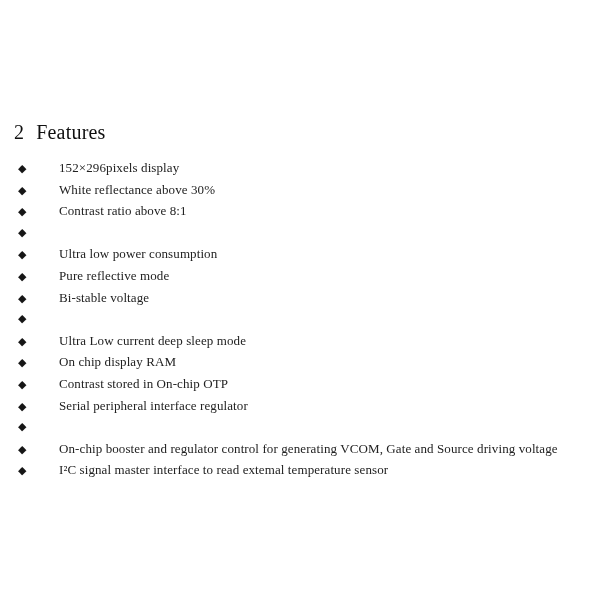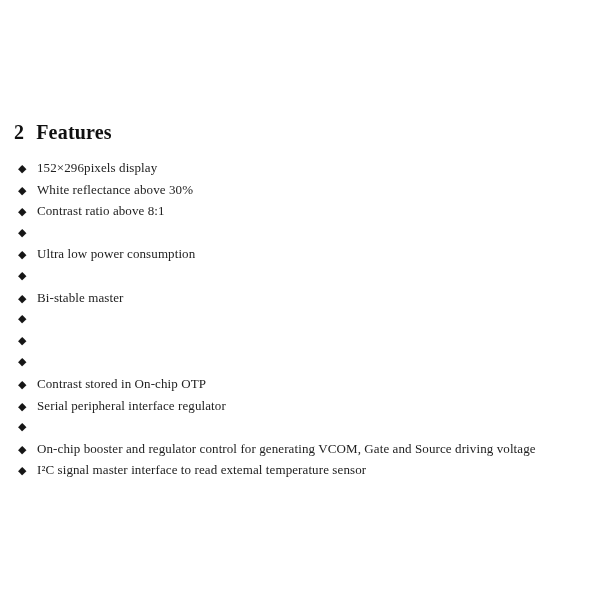--- a/index.html
+++ b/index.html
@@ -19,21 +19,21 @@
     box-sizing: border-box;
     width: 600px;
     height: 600px;
     padding: 119px 10px 0 14px;
     background: #ffffff;
   }
   .section-heading {
     margin: 0 0 12px 0;
     font-size: 20px;
     line-height: 26px;
-    font-weight: bold;
+    font-weight: normal;
     color: #101010;
     letter-spacing: 0.2px;
   }
   .heading-number {
     display: inline-block;
     margin-right: 12px;
   }
   .features-list {
     list-style: none;
     margin: 0;
@@ -51,20 +51,21 @@
     flex: 0 0 auto;
     width: 11px;
     margin-right: 8px;
     font-size: 11px;
     color: #161616;
     transform: translateY(-0.5px);
   }
   .feature-text {
     white-space: pre;
     letter-spacing: 0.1px;
+    margin-left: 22px;
   }
 </style>
 </head>
 <body>
 
 <div class="page">
 
   <h1 class="section-heading">
     <span class="heading-number">2</span><span class="heading-title">Features</span>
   </h1>
@@ -89,37 +90,40 @@
       <span class="bullet">◆</span>
     </li>
 
     <li class="feature-item">
       <span class="bullet">◆</span>
       <span class="feature-text">Ultra low power consumption</span>
     </li>
 
     <li class="feature-item">
       <span class="bullet">◆</span>
+      <span class="feature-text">Pure reflective mode</span>
     </li>
 
     <li class="feature-item">
       <span class="bullet">◆</span>
-      <span class="feature-text">Bi-stable master</span>
+      <span class="feature-text">Bi-stable voltage</span>
     </li>
 
     <li class="feature-item">
       <span class="bullet">◆</span>
     </li>
 
     <li class="feature-item">
       <span class="bullet">◆</span>
+      <span class="feature-text">Ultra Low current deep sleep mode</span>
     </li>
 
     <li class="feature-item">
       <span class="bullet">◆</span>
+      <span class="feature-text">On chip display RAM</span>
     </li>
 
     <li class="feature-item">
       <span class="bullet">◆</span>
       <span class="feature-text">Contrast stored in On-chip OTP</span>
     </li>
 
     <li class="feature-item">
       <span class="bullet">◆</span>
       <span class="feature-text">Serial peripheral interface regulator</span>

